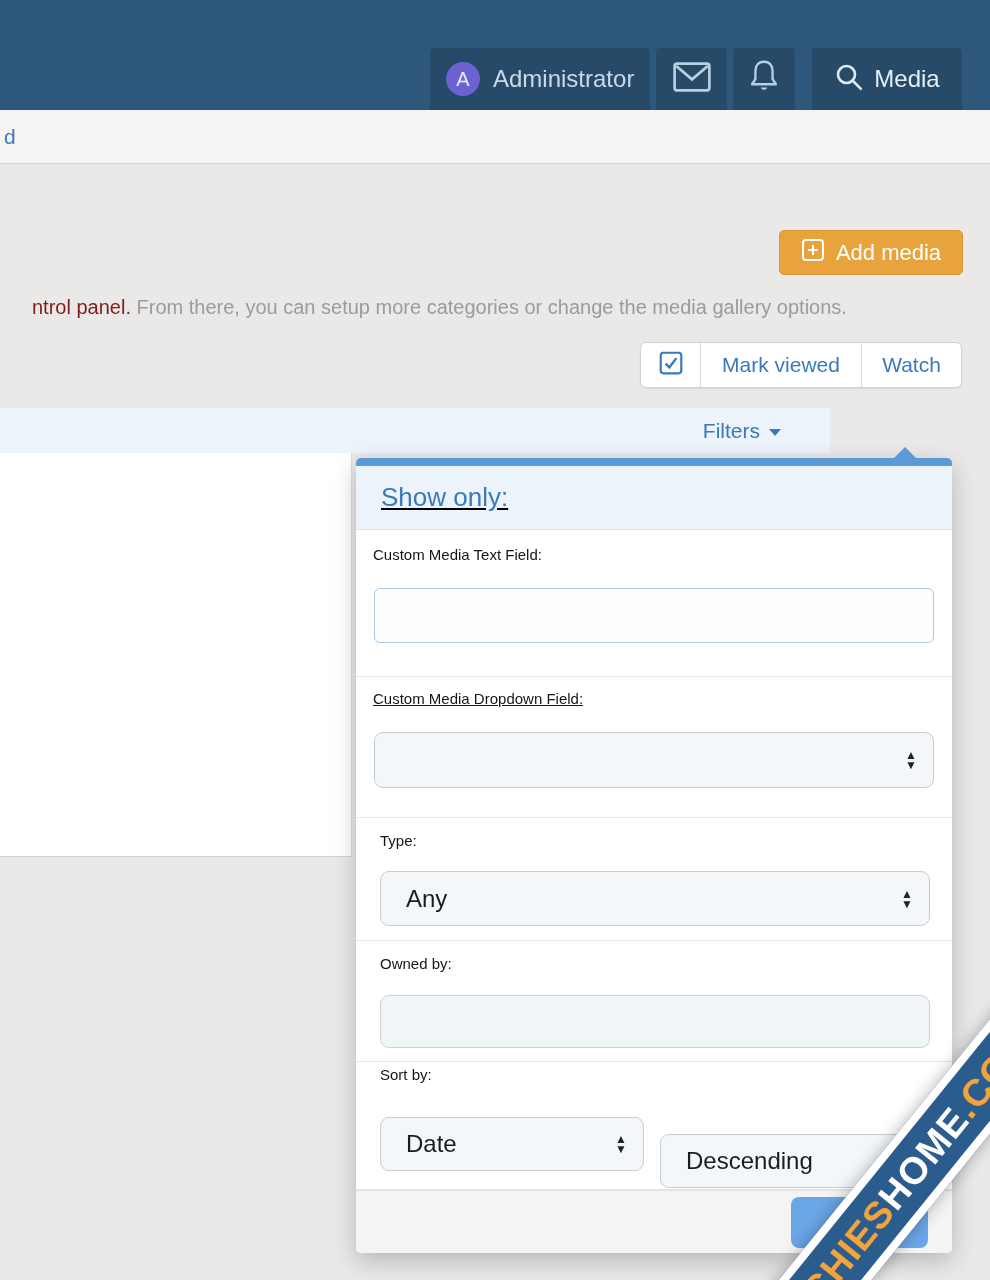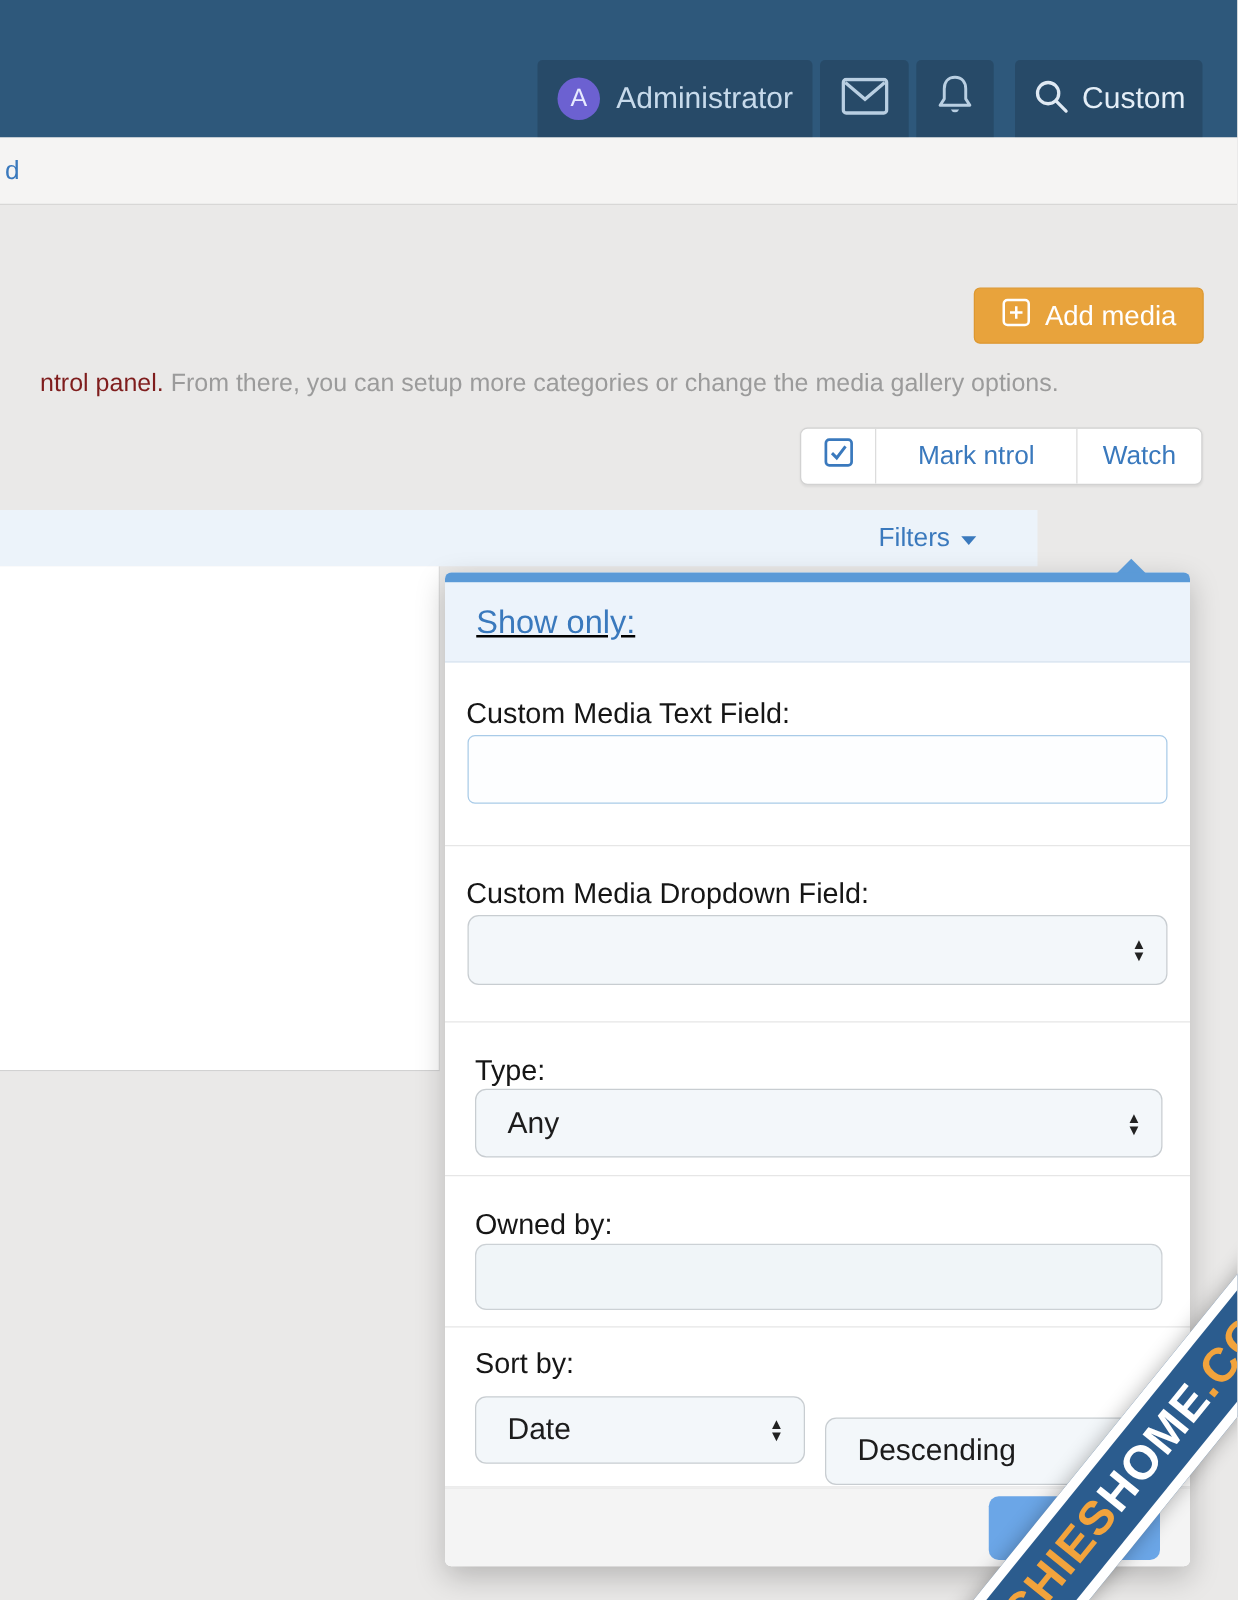--- a/index.html
+++ b/index.html
@@ -66,21 +66,21 @@
                border-radius:5px 5px 0 0;}
   .menu-header{position:absolute;left:0;top:8px;width:596px;height:64px;background:#ecf3fb;
                border-bottom:1px solid #d8e4f0;box-sizing:border-box;display:flex;align-items:center;text-decoration:underline;}
   .menu-title{color:#3a79bd;font-size:26px;margin-left:25px;}
   .sec{position:absolute;left:0;width:596px;border-bottom:1px solid #e6e6e6;box-sizing:border-box;}
   .sec1{top:72px;height:147px;}
   .sec2{top:219px;height:141px;}
   .sec3{top:360px;height:123px;}
   .sec4{top:483px;height:121px;}
   .sec5{top:604px;height:128px;}
-  .flabel{position:absolute;font-size:23px;color:#161616;margin-top:11px;}
+  .flabel{position:absolute;font-size:15px;color:#161616;}
   .ti{position:absolute;box-sizing:border-box;font-family:"Liberation Sans",sans-serif;
       font-size:24px;color:#1c1c1c;outline:none;}
   .input-text{left:18px;top:58px;width:560px;height:55px;border:1px solid #a9cbe8;border-radius:6px;
               background:#fdfeff;padding:0 14px;}
   .input-owned{left:24px;top:54px;width:550px;height:53px;border:1px solid #ccd1d5;border-radius:9px;
                background:#f0f5f8;padding:0 14px;}
   .select{position:absolute;box-sizing:border-box;background:#f3f7fa;border:1px solid #c8cdd1;
           border-radius:9px;display:flex;align-items:center;justify-content:space-between;
           padding:0 16px 0 25px;font-size:24px;color:#1c1c1c;cursor:pointer;}
   .sel-dropdown{left:18px;top:55px;width:560px;height:56px;}
@@ -132,21 +132,21 @@
           </svg>
       </span>
     </div>
     <div class="htab tab-search">
       <span>
         <svg width="30" height="30" viewBox="0 0 24 24">
             <circle cx="10" cy="10" r="6.8" fill="none" stroke="#dfe9f3" stroke-width="2.1"></circle>
             <line x1="15" y1="15" x2="21.5" y2="21.5" stroke="#dfe9f3" stroke-width="2.1" stroke-linecap="round"></line>
           </svg>
       </span>
-      <span class="search-label">Custom</span>
+      <span class="search-label">Media</span>
     </div>
   </div>
 
   <div class="subheader">
     <span class="crumb-link">d</span>
   </div>
 
   <div class="add-media">
     <span>
       <svg width="24" height="24" viewBox="0 0 24 24">
@@ -164,21 +164,21 @@
 
   <div class="btn-group">
     <div class="bg-cell cell-check">
       <span>
         <svg width="26" height="26" viewBox="0 0 24 24">
             <rect x="2.5" y="2.5" width="19" height="19" rx="2.5" fill="none" stroke="#3a79bd" stroke-width="2"></rect>
             <path d="M7 12.5 L10.5 16 L17 7.5" fill="none" stroke="#3a79bd" stroke-width="2.2"></path>
           </svg>
       </span>
     </div>
-    <div class="bg-cell cell-mark">Mark ntrol</div>
+    <div class="bg-cell cell-mark">Mark viewed</div>
     <div class="bg-cell cell-watch">Watch</div>
   </div>
 
   <div class="filters-bar">
     <div class="filters-toggle">
       <span>Filters</span>
       <span class="caret-down"></span>
     </div>
   </div>
 
@@ -190,21 +190,21 @@
     <div class="menu-header">
       <span class="menu-title">Show only:</span>
     </div>
 
     <div class="sec sec1">
       <span class="flabel" style="left:17px;top:16px;">Custom Media Text Field:</span>
       <input class="ti input-text" value="" style="">
     </div>
 
     <div class="sec sec2">
-      <span class="flabel" style="left:17px;top:13px;">Custom Media Dropdown Field:</span>
+      <span class="flabel" style="left:17px;top:13px;text-decoration:underline;">Custom Media Dropdown Field:</span>
       <div class="select sel-dropdown">
         <span></span>
         <span class="sel-arrows">
           <span>▲</span>
             <span>▼</span>
         </span>
       </div>
     </div>
 
     <div class="sec sec3">

